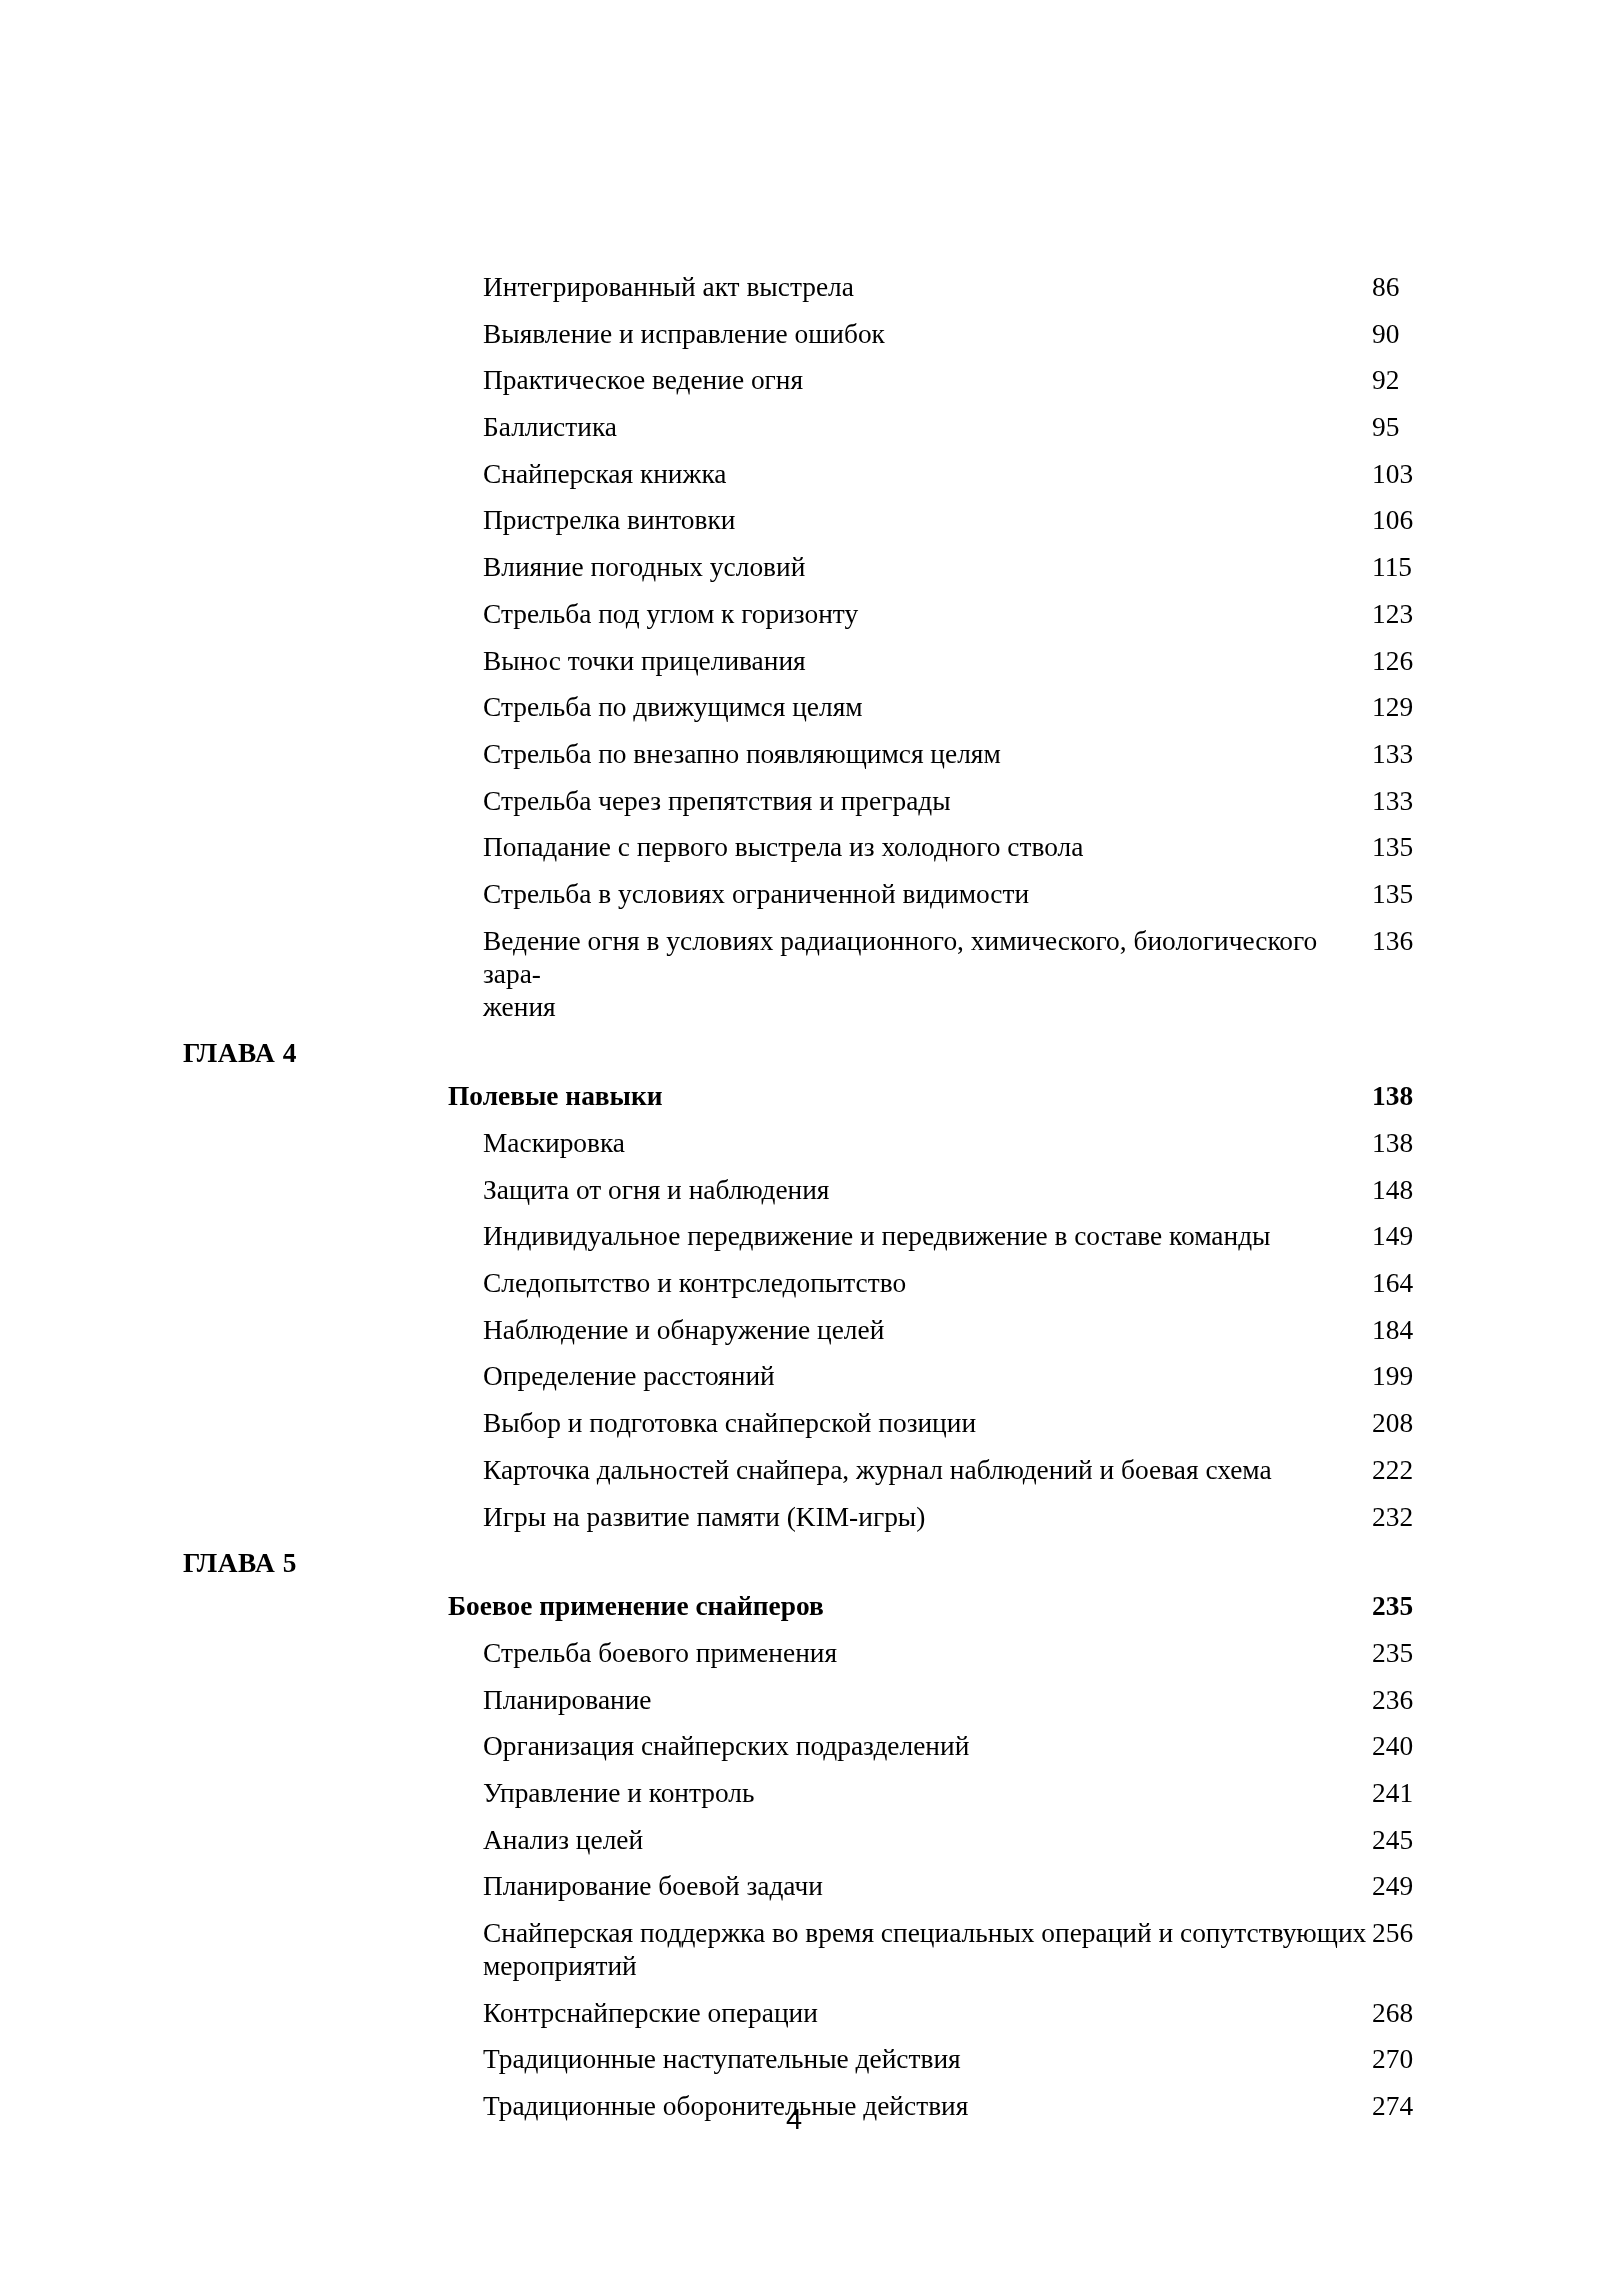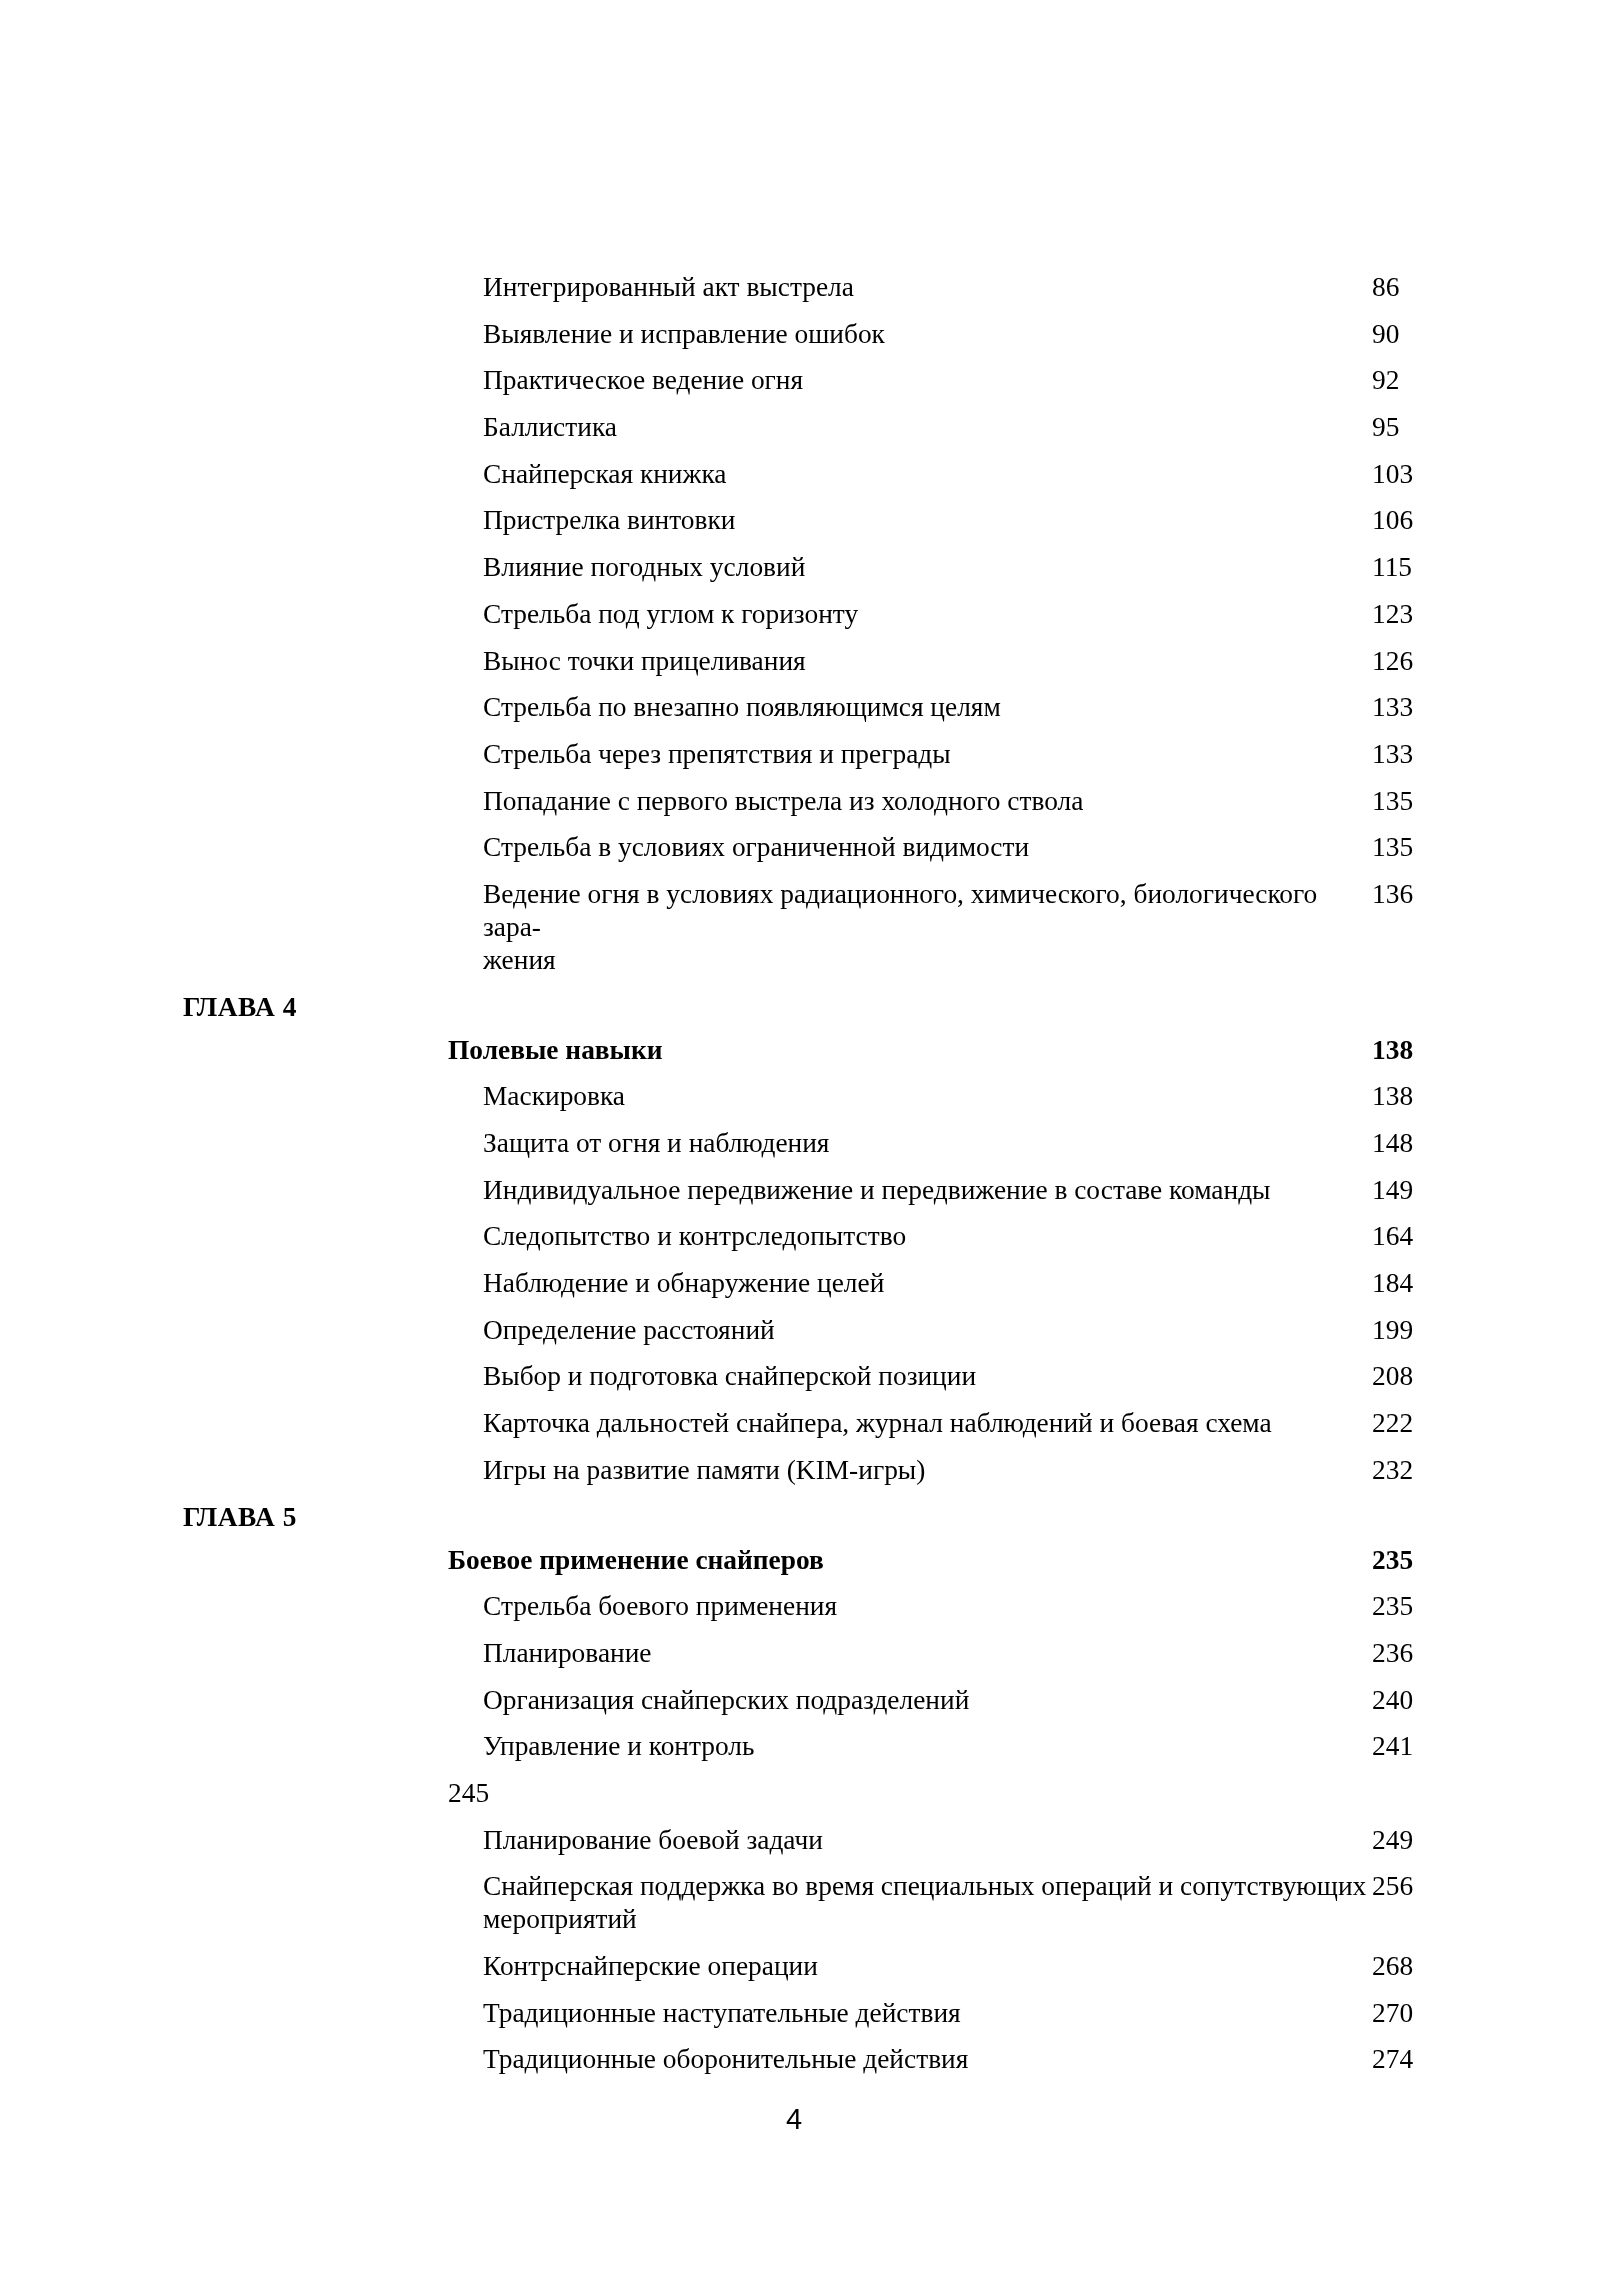--- a/index.html
+++ b/index.html
@@ -104,20 +104,25 @@
     <div class="col-title">Стрельба под углом к горизонту</div>
     <div class="col-page">123</div>
   </div>
 
   <div class="row entry-row">
     <div class="col-label"></div>
     <div class="col-title">Вынос точки прицеливания</div>
     <div class="col-page">126</div>
   </div>
 
+  <div class="row entry-row">
+    <div class="col-label"></div>
+    <div class="col-title">Стрельба по движущимся целям</div>
+    <div class="col-page">129</div>
+  </div>
 
 
   <div class="row entry-row">
     <div class="col-label"></div>
     <div class="col-title">Стрельба по внезапно появляющимся целям</div>
     <div class="col-page">133</div>
   </div>
 
   <div class="row entry-row">
     <div class="col-label"></div>
@@ -229,20 +234,21 @@
   </div>
 
   <div class="row entry-row">
     <div class="col-label"></div>
     <div class="col-title">Управление и контроль</div>
     <div class="col-page">241</div>
   </div>
 
   <div class="row entry-row">
     <div class="col-label"></div>
+    <div class="col-title">Анализ целей</div>
     <div class="col-page">245</div>
   </div>
 
   <div class="row entry-row">
     <div class="col-label"></div>
     <div class="col-title">Планирование боевой задачи</div>
     <div class="col-page">249</div>
   </div>
 
   <div class="row entry-row">

